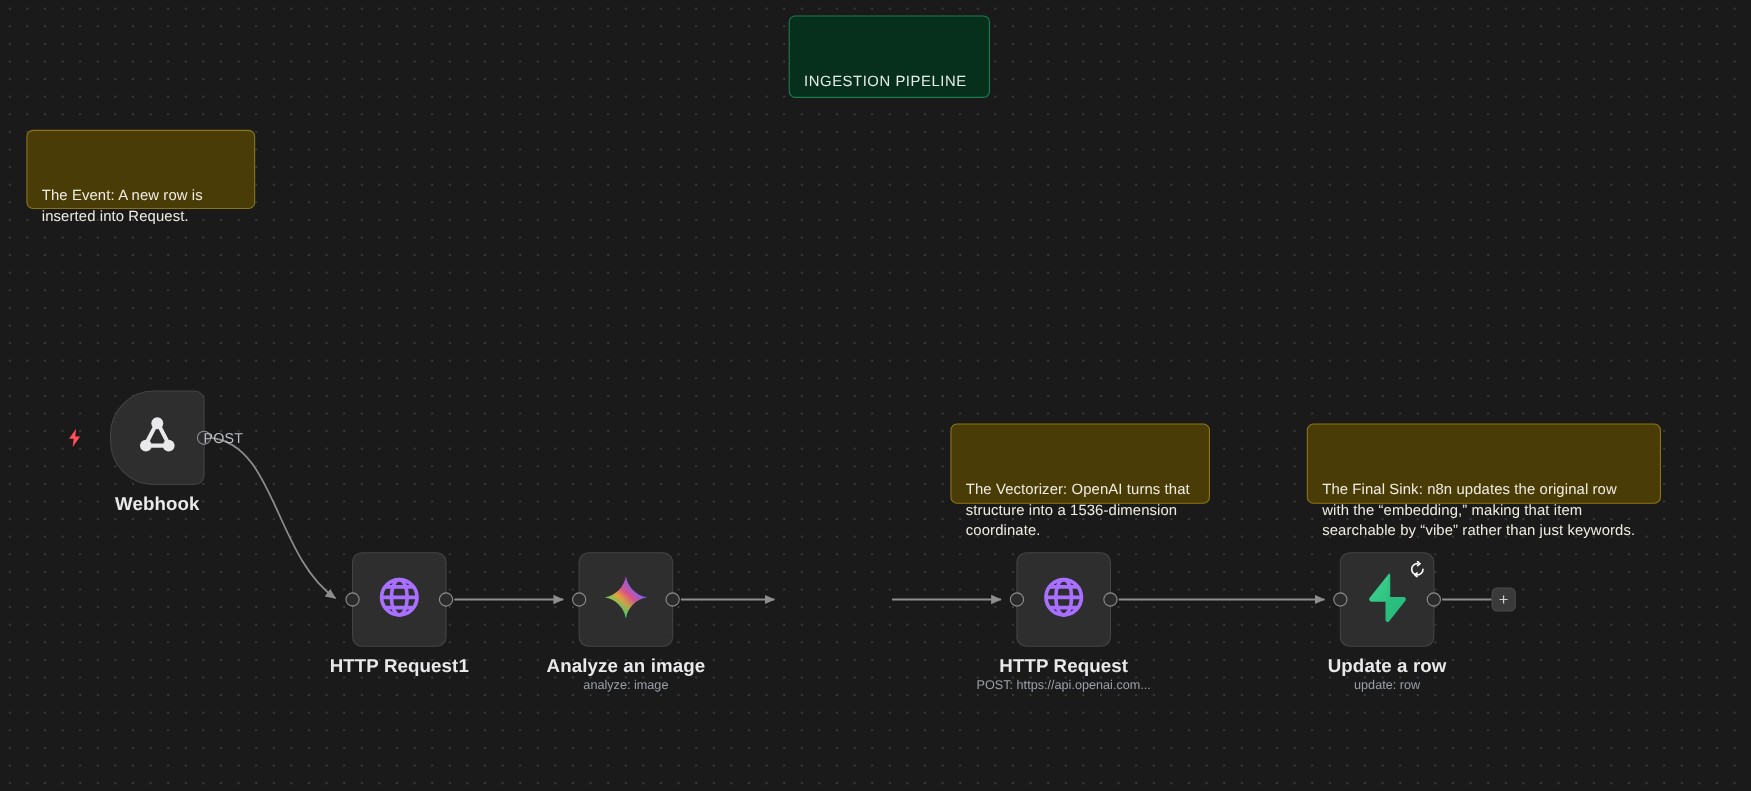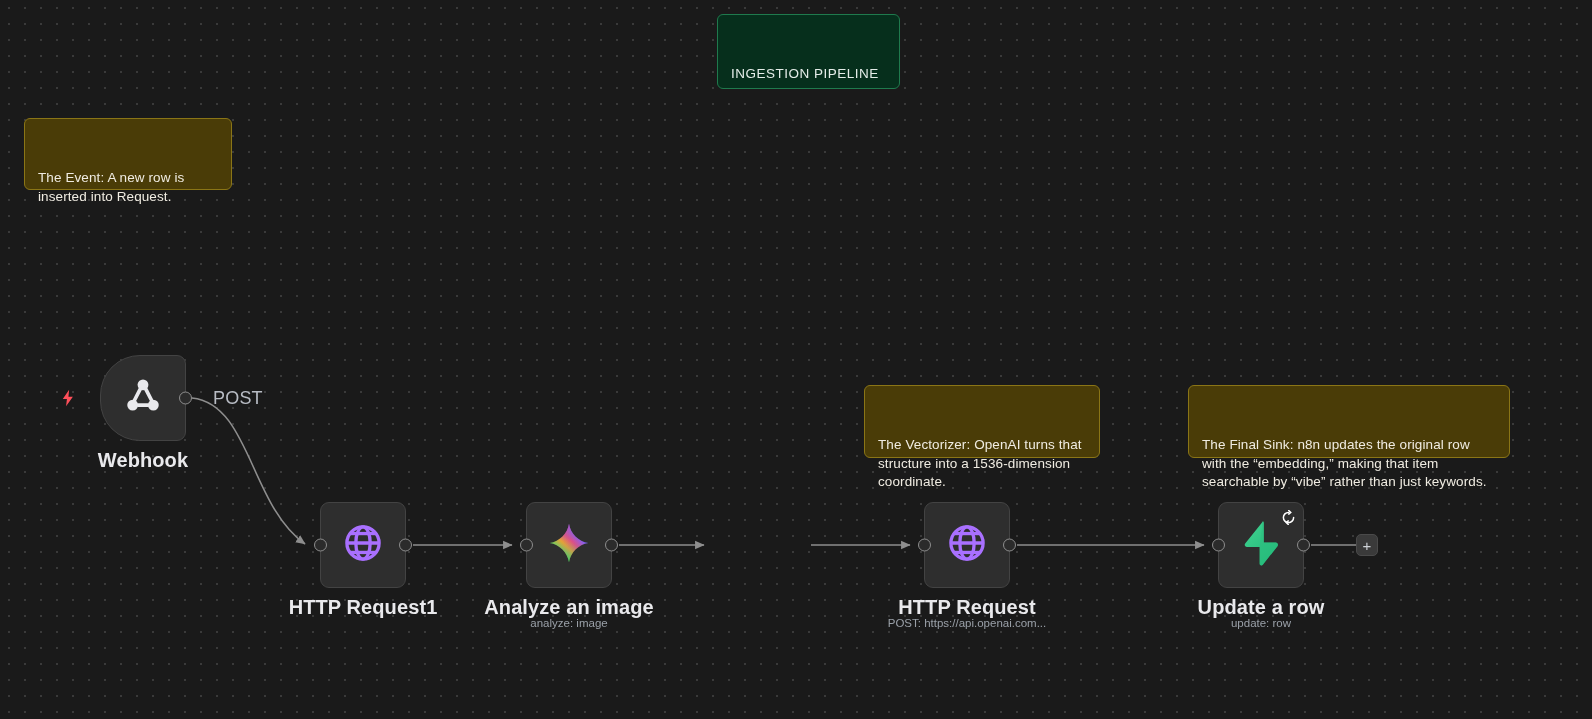--- a/index.html
+++ b/index.html
@@ -72,21 +72,21 @@
     width: 86px;
     border-radius: 40px 9px 9px 40px;
   }
   .node-label {
     position: absolute;
     left: 50%;
     transform: translateX(-50%);
     top: 94px;
     white-space: nowrap;
     color: #e9e9ec;
-    font-size: 20px;
+    font-size: 17px;
     font-weight: bold;
     letter-spacing: .1px;
   }
   .node-sublabel {
     position: absolute;
     left: 50%;
     transform: translateX(-50%);
     top: 115px;
     white-space: nowrap;
     color: #9aa0a8;
@@ -103,22 +103,22 @@
     top: 50%;
     box-sizing: border-box;
   }
   .endpoint.inp { left: -7px; transform: translateY(-50%); }
   .endpoint.out { right: -7px; transform: translateY(-50%); }
 
   .port-label {
     position: absolute;
     top: 50%;
     transform: translateY(-50%);
-    left: 112px;
-    font-size: 18px;
+    left: 84px;
+    font-size: 13px;
     color: #b8bcc4;
     letter-spacing: .2px;
   }
   .trigger-bolt {
     position: absolute;
     left: -42px;
     top: 50%;
     transform: translateY(-50%);
     width: 18px;
     height: 18px;

